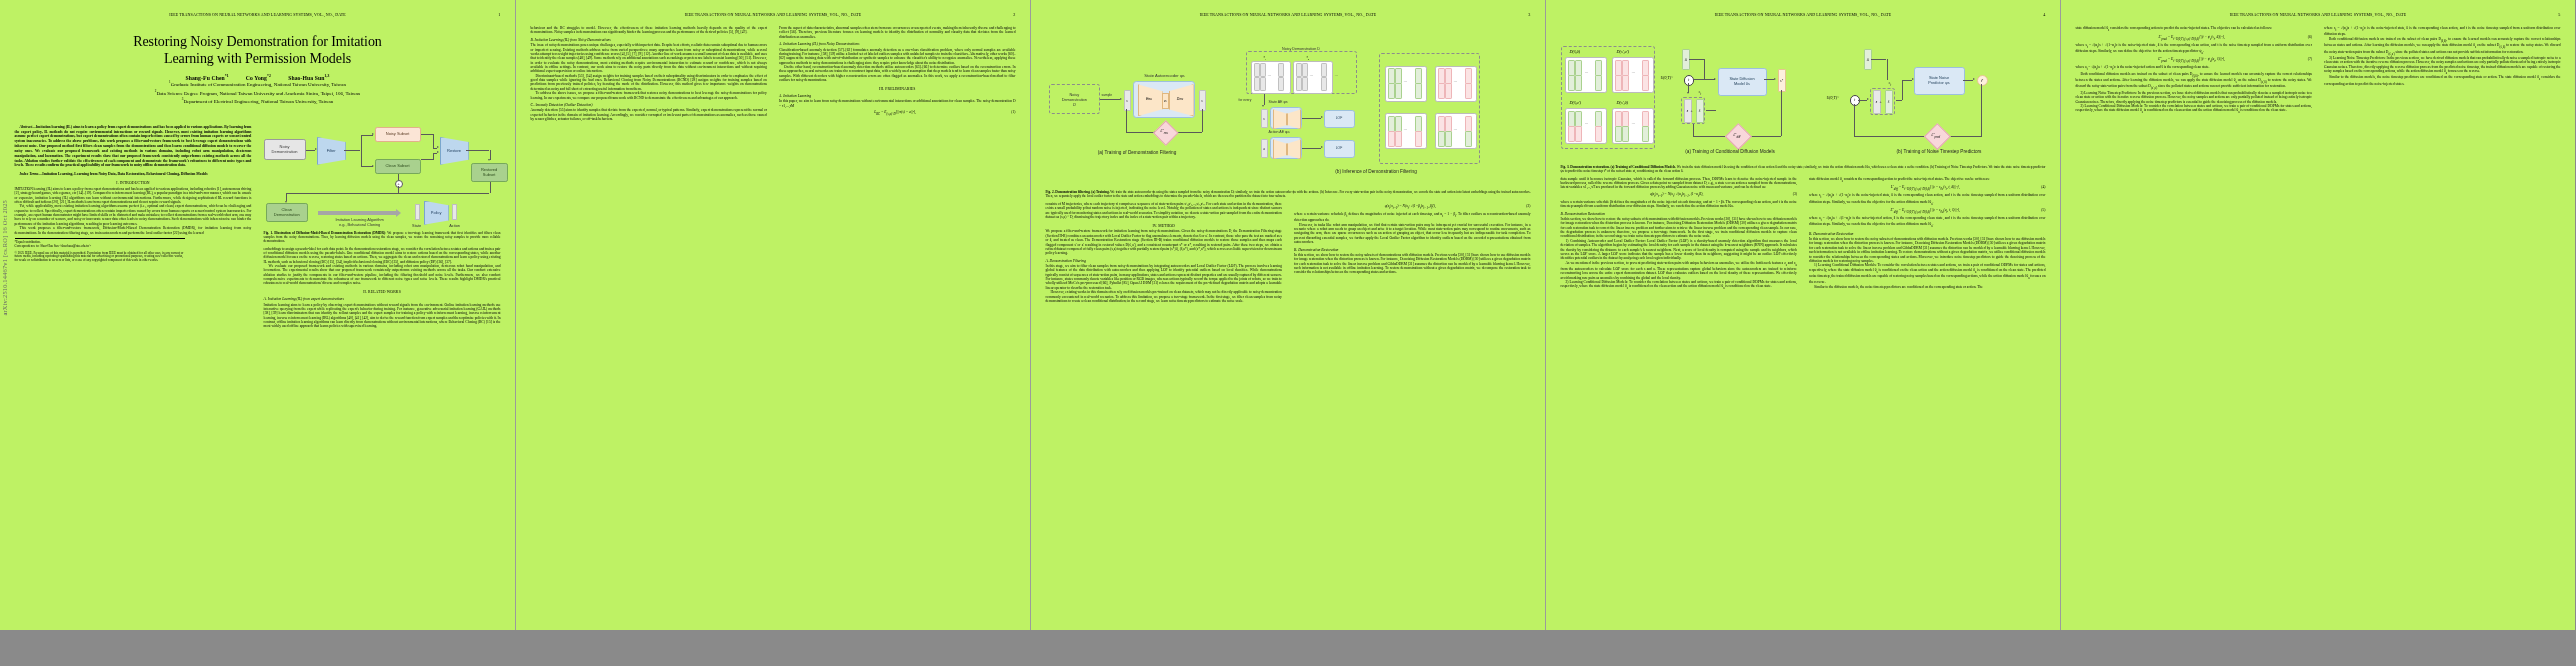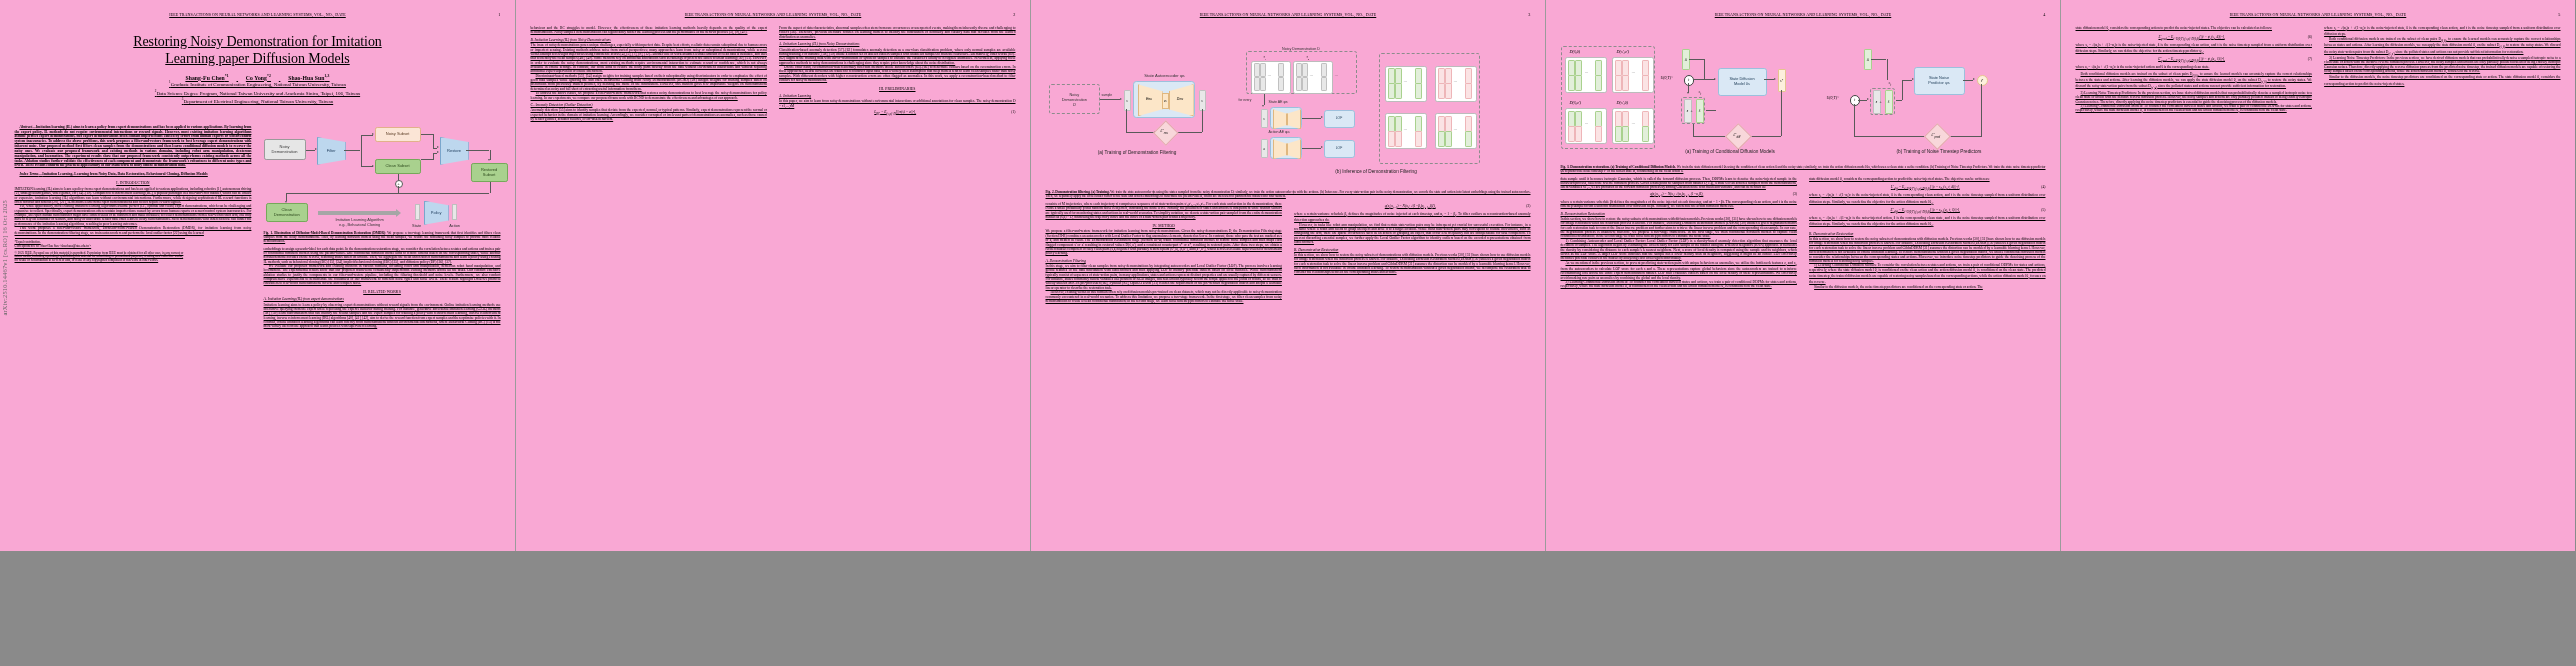--- a/index.html
+++ b/index.html
@@ -1,19 +1,19 @@
 <!DOCTYPE html>
 <html style="font-size:9px"><head>
 <meta charset="utf-8">
 <style>
   html,body{margin:0;padding:0;background:#8a8a8a;}
   body{font-family:"Liberation Serif",serif;}
   .sheet{width:2576px;height:667px;display:flex;background:#8a8a8a;gap:0;}
-  .page{background:#f9a8d4;height:551px;width:515px;position:relative;box-sizing:border-box;
-        padding:12.2px 14.5px 10px 14.5px;overflow:hidden;text-decoration:underline;}
+  .page{background:#bef264;height:630px;width:515px;position:relative;box-sizing:border-box;
+        padding:12.2px 14.5px 10px 14.5px;overflow:hidden;}
   .page + .page{border-left:0.6px solid #9b9b9b;}
 
   
   .runhead{display:flex;justify-content:space-between;align-items:flex-start;
            font-family:"Liberation Serif",serif;font-size:4px;letter-spacing:0.1px;
            font-variant:small-caps;color:#000;height:6.1px;}
   .runhead .rh-l{white-space:nowrap;}
   .runhead .rh-r{font-size:4.2px;}
   .runhead.center{justify-content:center;position:relative;}
   .runhead.center .rh-r{position:absolute;right:0;top:0;}
@@ -105,21 +105,21 @@
     <div class="runhead center">
       <span class="rh-l">IEEE TRANSACTIONS ON NEURAL NETWORKS AND LEARNING SYSTEMS, VOL., NO., DATE</span>
       <span class="rh-r">1</span>
     </div>
 
     <div class="arxiv">arXiv:2510.14467v1  [cs.RO]  16 Oct 2025</div>
 
     <div class="titleblock">
       <div class="ptitle">
         <div>Restoring Noisy Demonstration for Imitation</div>
-        <div>Learning paper Diffusion Models</div>
+        <div>Learning with Permission Models</div>
       </div>
       <div class="authors">
         <span class="nm"><span>Shang-Fu Chen</span><sup>*1</sup></span>
         <span class="nm"><span>Co Yong</span><sup>*2</sup></span>
         <span class="nm"><span>Shao-Hua Sun</span><sup>1,3</sup></span>
       </div>
       <div class="affil"><sup>1</sup><span>Graduate Institute of Communication Engineering, National Taiwan University, Taiwan</span></div>
       <div class="affil"><sup>2</sup><span>Data Science Degree Program, National Taiwan University and Academia Sinica, Taipei, 106, Taiwan</span></div>
       <div class="affil"><sup>3</sup><span>Department of Electrical Engineering, National Taiwan University, Taiwan</span></div>
     </div>

